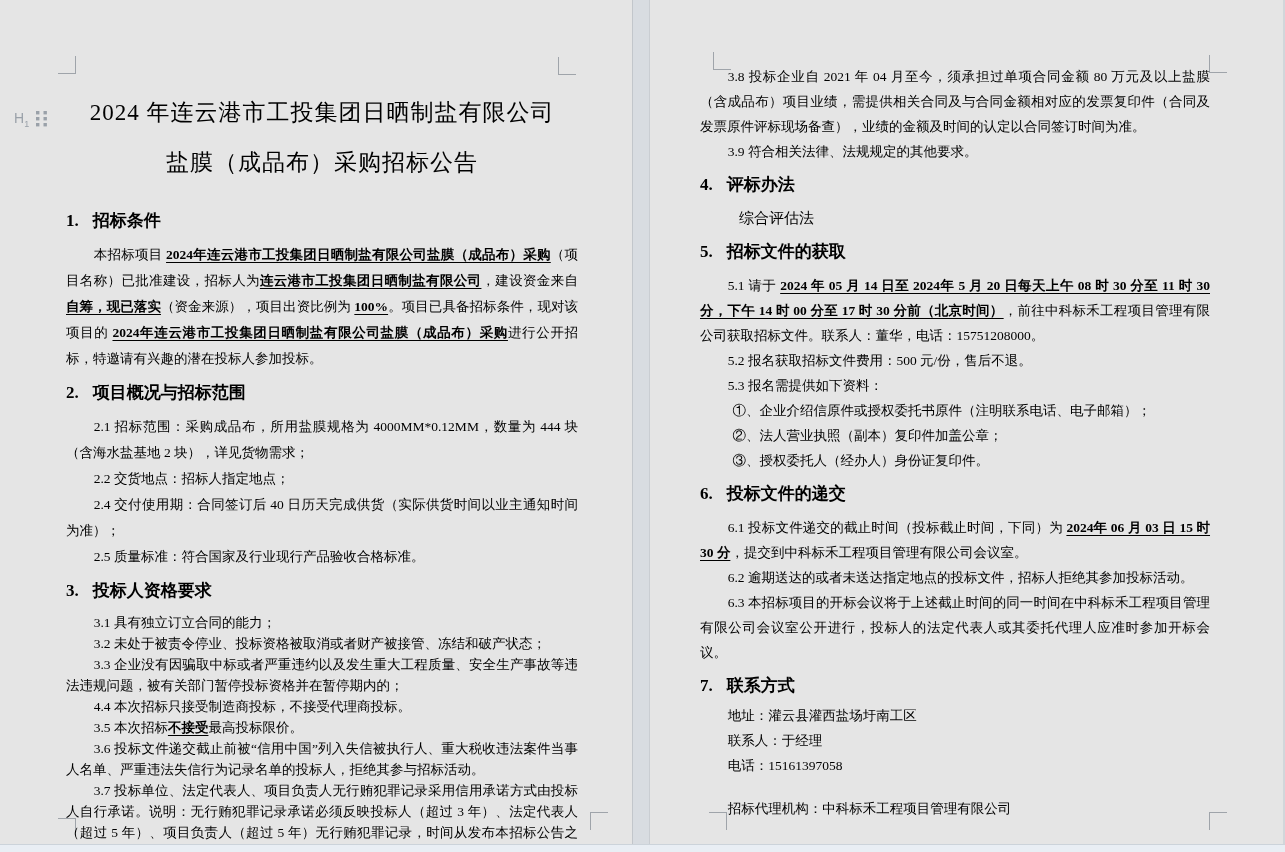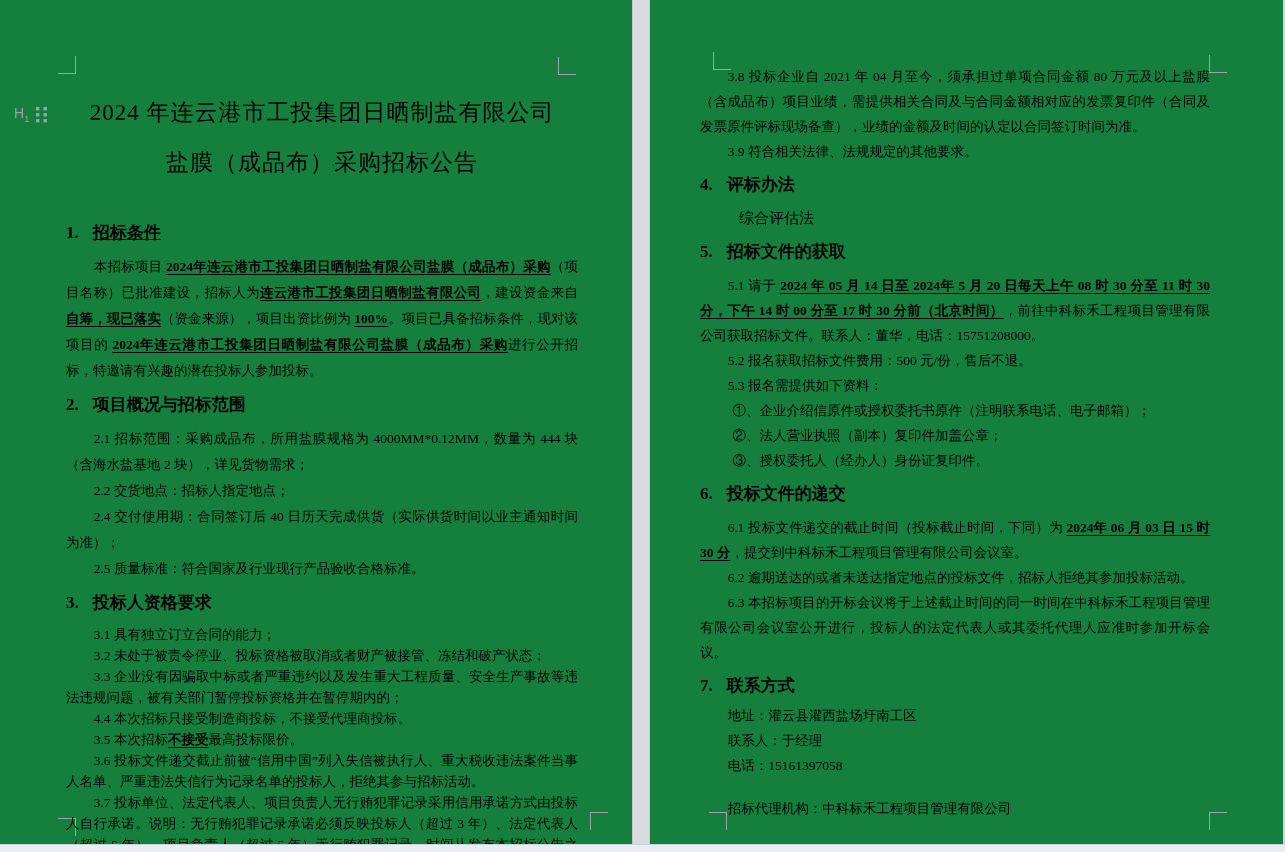--- a/index.html
+++ b/index.html
@@ -2,21 +2,21 @@
 <html><head>
 <meta charset="utf-8">
 <style>
   * { margin:0; padding:0; box-sizing:border-box; }
   html,body { width:1285px; height:852px; overflow:hidden; background:#ffffff; }
   body { font-family:"Liberation Serif","DejaVu Serif",serif; color:#000; position:relative; }
 
   .viewport { position:absolute; inset:0; background:#ffffff; }
 
   
-  .page { position:absolute; top:0; bottom:0; background:#15803d; overflow:hidden; }
+  .page { position:absolute; top:0; bottom:0; background:#e5e5e5; overflow:hidden; }
   .page-left  { left:0;   width:632px; }
   .page-right { left:650px; width:633px; }
   .page-gap { position:absolute; top:0; bottom:8px; left:632px; width:18px;
               background:#d8dce1; border-left:1px solid #c2c6cb; border-right:1px solid #c9cdd2; }
   .right-window-edge { position:absolute; top:0; bottom:0; right:0; width:2px; background:#d2d6da; }
   .bottom-bar { position:absolute; left:0; right:0; bottom:0; height:8px;
                 background:#e9eef4; border-top:1px solid #ccd3da; }
 
   
   .col { position:absolute; top:0; bottom:0; }
@@ -38,41 +38,41 @@
 
   
   .crop { position:absolute; width:18px; height:18px; border:0 solid #9fa4aa; }
   .crop.rb { border-right-width:1px; border-bottom-width:1px; }
   .crop.lb { border-left-width:1px;  border-bottom-width:1px; }
   .crop.rt { border-right-width:1px; border-top-width:1px; }
   .crop.lt { border-left-width:1px;  border-top-width:1px; }
 
   
   .block-handle { position:absolute; left:14px; top:105px; width:44px; height:24px;
-                  display:flex; align-items:flex-start; gap:6px; color:#9aa1a9; cursor:grab; }
+                  display:flex; align-items:flex-end; gap:6px; color:#9aa1a9; cursor:grab; }
   .block-handle .h1tag { font-family:"Liberation Sans","DejaVu Sans",sans-serif; font-size:14px; }
   .block-handle .h1tag sub { font-size:9px; }
 </style>
 </head>
 <body>
 
 <div class="viewport">
 
   <div class="page page-left">
 
     <div class="crop rb" style="left:58px; top:56px;"></div>
     <div class="crop lb" style="left:558px; top:57px;"></div>
     <div class="crop rt" style="left:58px; top:818px;"></div>
     <div class="crop lt" style="left:590px; top:812px;"></div>
 
     <div class="col">
       <div class="doc-title">2024 年连云港市工投集团日晒制盐有限公司</div>
       <div class="doc-title">盐膜（成品布）采购招标公告</div>
 
-      <div class="h2" style="margin-top:32px;text-decoration:underline;">
+      <div class="h2" style="margin-top:20px;">
         <span class="num">1.</span><span>招标条件</span>
       </div>
       <div class="para"><span>本招标项目 </span><span class="bu">2024年连云港市工投集团日晒制盐有限公司盐膜（成品布）采购</span><span>（项目名称）已批准建设，招标人为</span><span class="bu">连云港市工投集团日晒制盐有限公司</span><span>，建设资金来自</span><span class="bu">自筹，现已落实</span><span>（资金来源），项目出资比例为 </span><span class="bu">100%</span><span>。项目已具备招标条件，现对该项目的 </span><span class="bu">2024年连云港市工投集团日晒制盐有限公司盐膜（成品布）采购</span><span>进行公开招标，特邀请有兴趣的潜在投标人参加投标。</span></div>
 
       <div class="h2">
         <span class="num">2.</span><span>项目概况与招标范围</span>
       </div>
       <div class="para">2.1 招标范围：采购成品布，所用盐膜规格为 4000MM*0.12MM，数量为 444 块（含海水盐基地 2 块），详见货物需求；</div>
       <div class="para">2.2 交货地点：招标人指定地点；</div>
       <div class="para">2.4 交付使用期：合同签订后 40 日历天完成供货（实际供货时间以业主通知时间为准）；</div>

